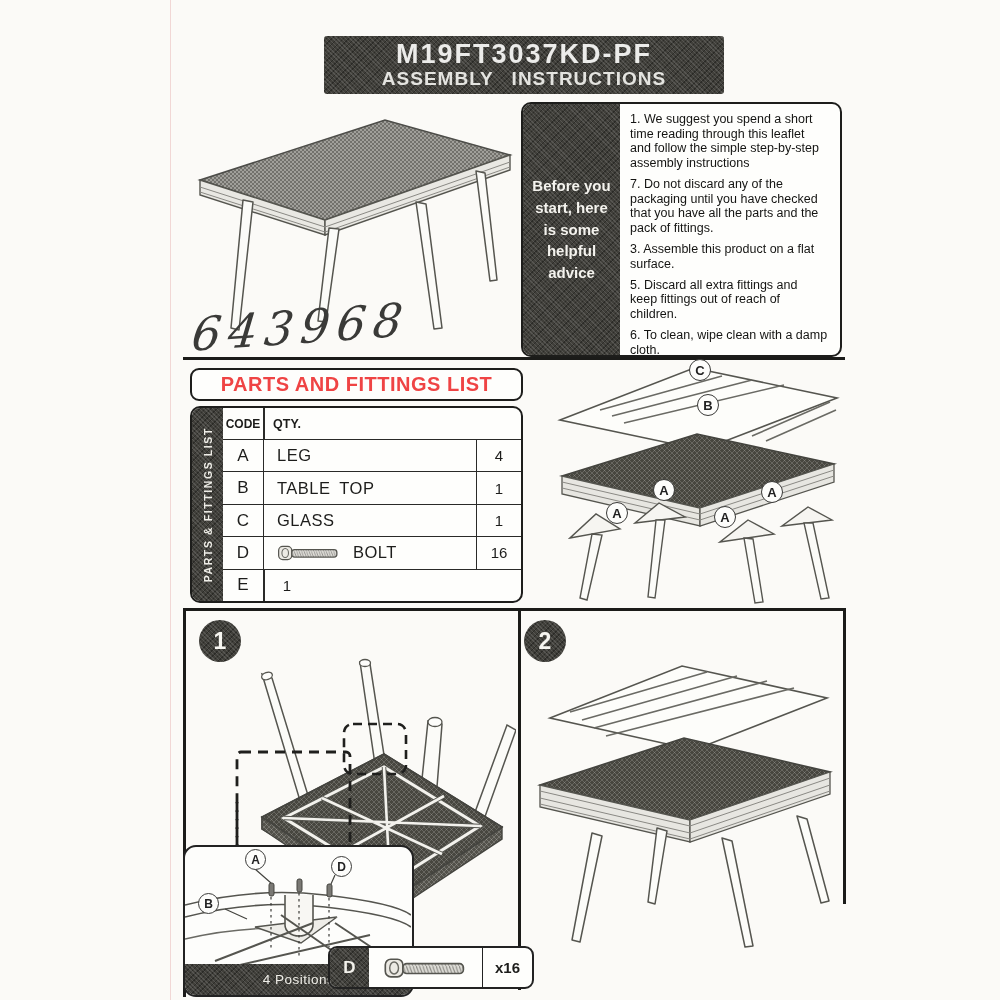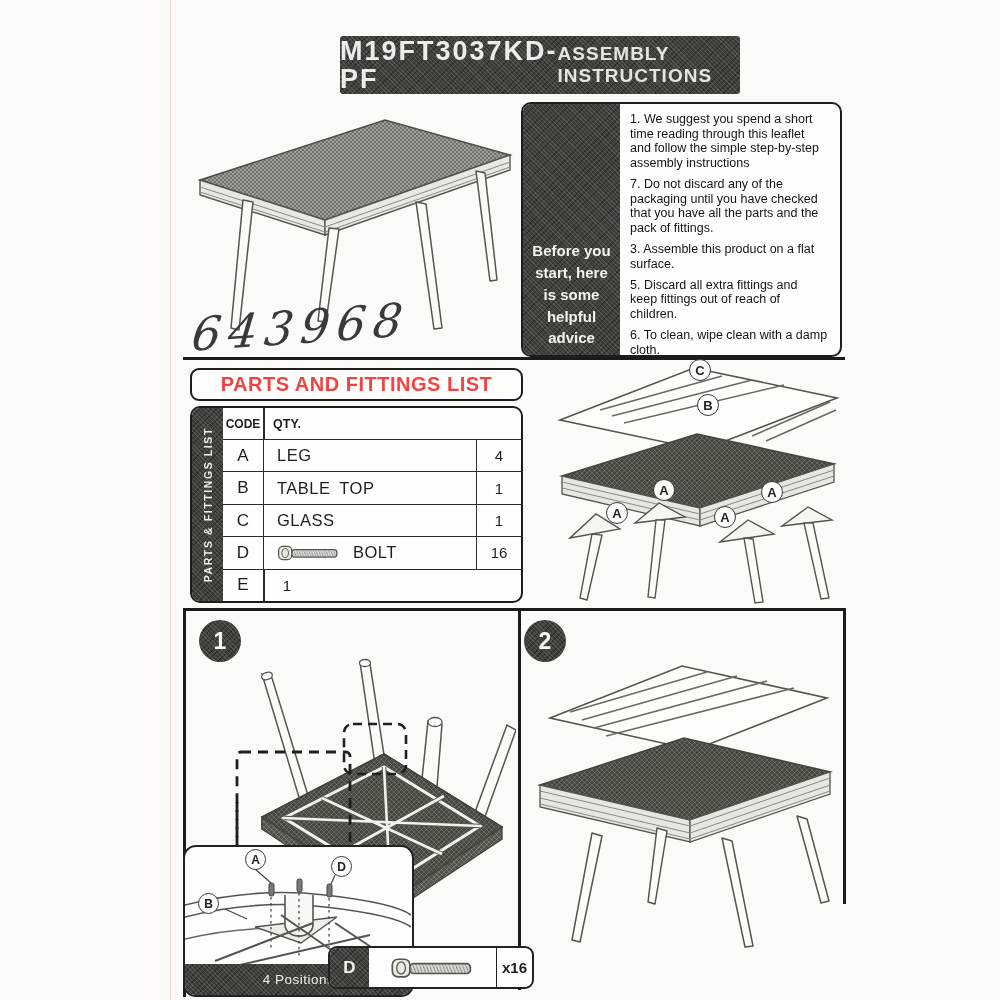--- a/index.html
+++ b/index.html
@@ -9,29 +9,29 @@
   .scan-line { position:absolute; left:170px; top:0; width:1px; height:1000px; background:rgba(224,150,150,.35); }
 
   .tex-dark{
     background-color:#403f3a;
     background-image:
       repeating-linear-gradient(45deg, rgba(255,255,255,.12) 0 1px, transparent 1px 3px),
       repeating-linear-gradient(-45deg, rgba(0,0,0,.32) 0 1px, transparent 1px 4px);
   }
 
   
-  .title-box{ position:absolute; left:340px; top:36px; width:400px; height:58px;
-    display:flex; align-items:center; justify-content:center; border-radius:3px;}
+  .title-box{ position:absolute; left:324px; top:36px; width:400px; height:58px;
+    display:flex; flex-direction:column; align-items:center; justify-content:center; border-radius:3px;}
   .title-model{ color:#ececea; font-size:27px; font-weight:bold; letter-spacing:2px; line-height:1.05;}
   .title-sub{ color:#e4e4e0; font-size:19px; font-weight:bold; letter-spacing:1px; word-spacing:12px;}
 
   
   .advice-box{ position:absolute; left:521px; top:102px; width:321px; height:255px;
     border:2.5px solid #1d1d1b; border-radius:10px; display:flex; overflow:hidden; background:#fefefc;}
-  .advice-side{ width:97px; flex:none; display:flex; align-items:flex-end; justify-content:center; padding:6px;}
+  .advice-side{ width:97px; flex:none; display:flex; align-items:center; justify-content:center; padding:6px;}
   .advice-side span{ color:#f4f3ee; font-weight:bold; font-size:15px; text-align:center; line-height:1.45;}
   .advice-body{ flex:1; padding:8px 12px 4px 10px; }
   .advice-body p{ font-size:12.5px; line-height:1.17; margin-bottom:6.5px; color:#141412;}
 
   .handwritten{ position:absolute; left:192px; top:300px; font-family:"DejaVu Serif", serif;
     font-style:italic; font-size:46px; color:#3a3a38; letter-spacing:7px;
     transform:rotate(-4deg) skewX(-10deg);}
 
   .hr{ position:absolute; background:#1b1b19; }
 
@@ -80,21 +80,21 @@
   .inset-caption{ position:absolute; left:0; bottom:0; width:100%; height:31px;
     display:flex; align-items:center; justify-content:center;}
   .inset-caption span{ color:#efeee8; font-size:13.5px; letter-spacing:.5px;}
 
   
   .fitting-box{ position:absolute; left:328px; top:946px; width:206px; height:43px;
     border:2.5px solid #222; border-radius:9px; background:#fefefc; display:flex; overflow:hidden; align-items:stretch;}
   .fit-code{ width:39px; flex:none; display:flex; align-items:center; justify-content:center;}
   .fit-code span{ color:#f3f2ec; font-weight:bold; font-size:17px;}
   .fit-icon{ flex:1; display:flex; align-items:center; justify-content:center;}
-  .fit-qty{ width:36px; flex:none; border-left:1.8px solid #222; display:flex; align-items:center; justify-content:center;}
+  .fit-qty{ width:50px; flex:none; border-left:1.8px solid #222; display:flex; align-items:center; justify-content:center;}
   .fit-qty span{ font-size:15px; font-weight:bold;}
 </style>
 </head>
 <body>
 
 <div class="page">
   <div class="scan-line"></div>
 
   <div class="title-box tex-dark">
     <div class="title-model">M19FT3037KD-PF</div>

